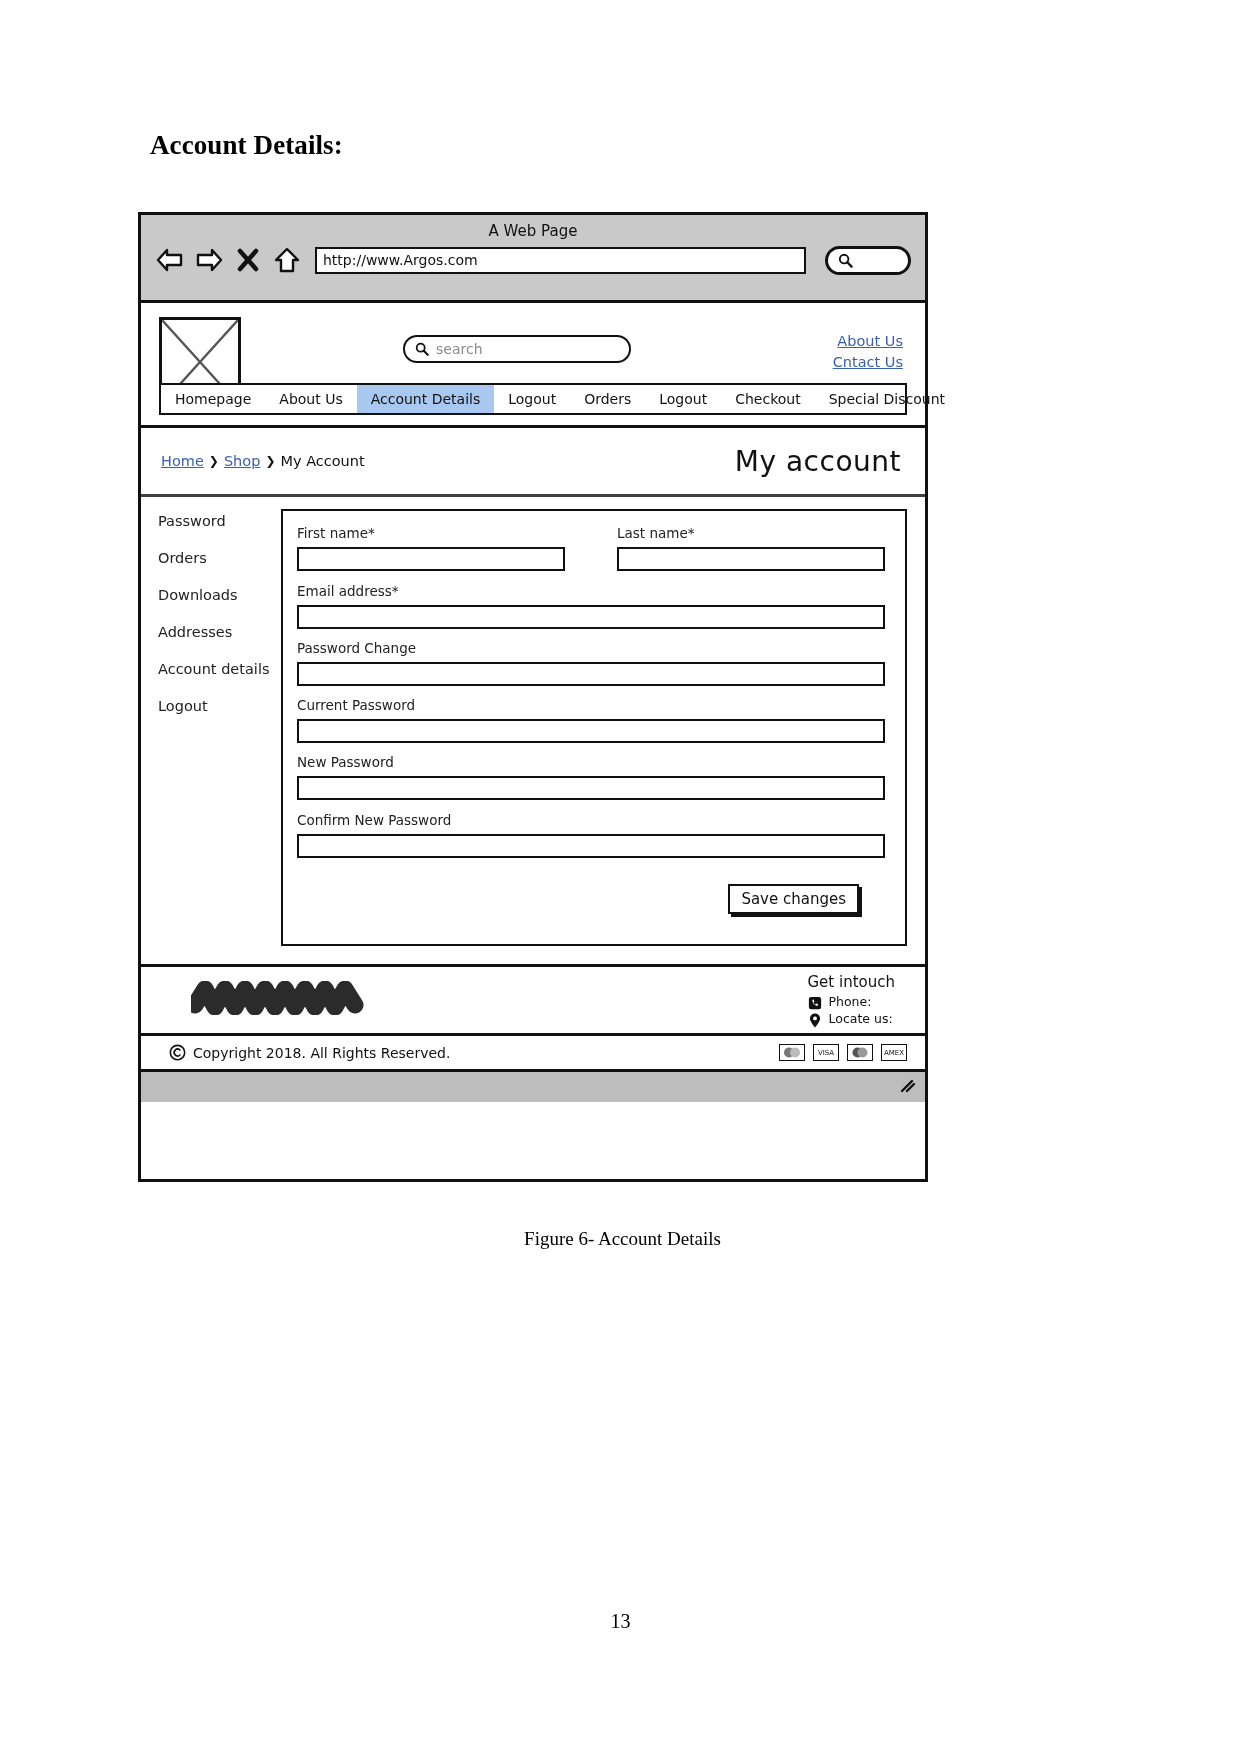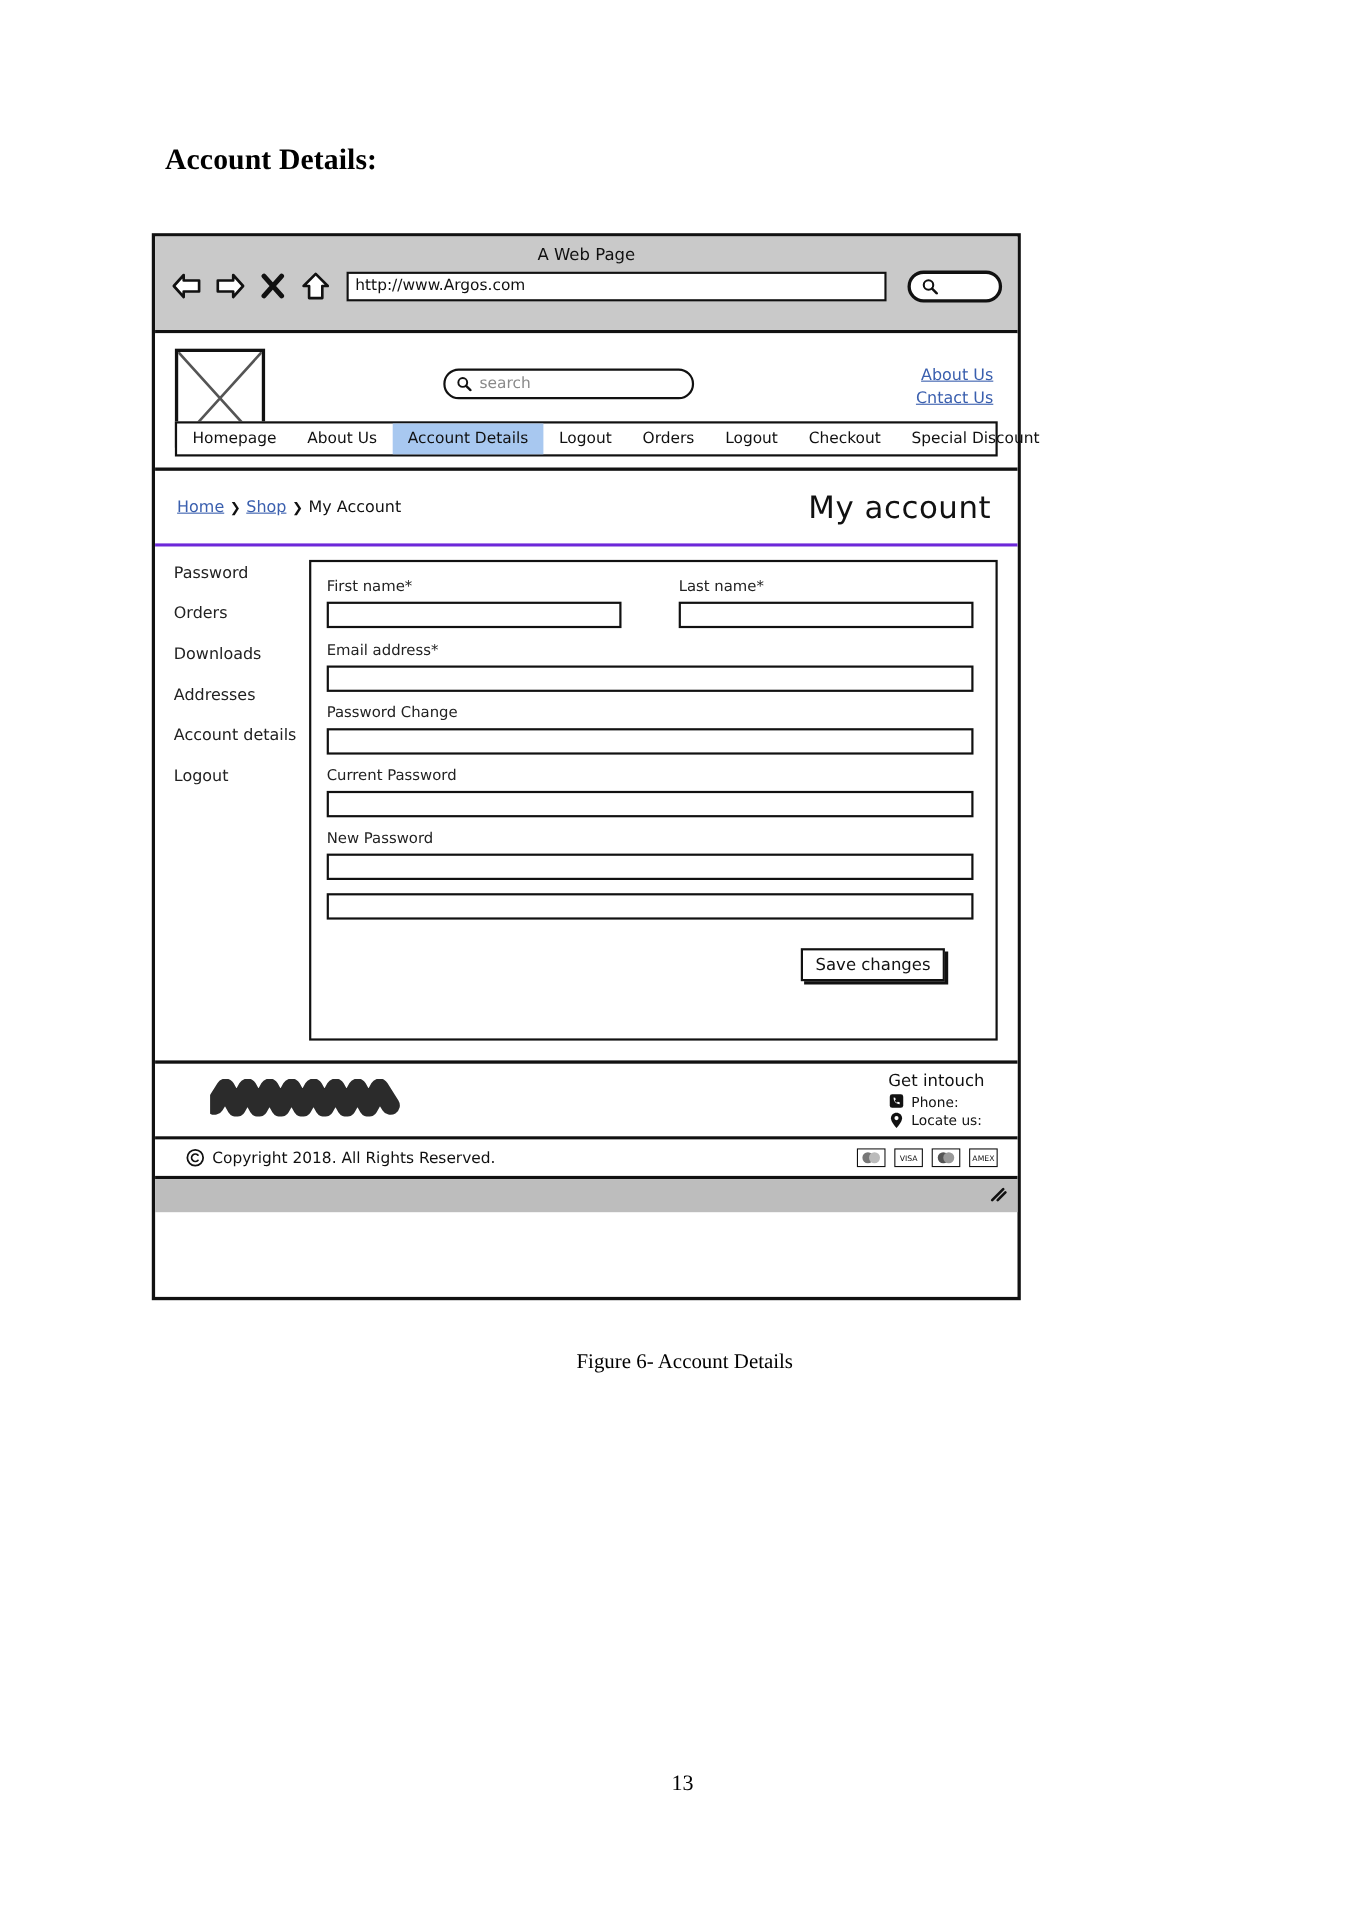--- a/index.html
+++ b/index.html
@@ -156,21 +156,21 @@
   }
   .nav-item.active {
     background: #a8c8f0;
   }
 
   
   .crumb-band {
     position: relative;
     height: 72px;
     border-top: 3px solid #111;
-    border-bottom: 3px solid #6d28d9;
+    border-bottom: 3px solid #404040;
     background: #fff;
     padding: 16px 20px;
     display: flex;
     align-items: center;
   }
   .crumb {
     font-size: 14.5px;
     color: #111;
     font-family: "DejaVu Sans", sans-serif;
     display: flex;
@@ -278,21 +278,21 @@
     text-align: left;
   }
   .getintouch .gi-title {
     font-size: 15px;
     color: #111;
     font-family: "DejaVu Sans", sans-serif;
     margin-bottom: 3px;
   }
   .gi-row {
     display: flex;
-    align-items: flex-start;
+    align-items: flex-end;
     gap: 7px;
     font-size: 12.5px;
     color: #111;
     font-family: "DejaVu Sans", sans-serif;
     line-height: 1.3;
     margin-bottom: 1px;
   }
 
   .footer-copy {
     position: relative;
@@ -492,20 +492,21 @@
         <div class="field-label">Current Password</div>
         <div class="field-input"></div>
       </div>
 
       <div class="fgroup spaced">
         <div class="field-label">New Password</div>
         <div class="field-input"></div>
       </div>
 
       <div class="fgroup">
+        <div class="field-label">Confirm New Password</div>
         <div class="field-input"></div>
       </div>
 
       <div class="save-row">
         <div class="save-btn">Save changes</div>
       </div>
     </div>
   </div>
 
   <div class="footer-main">

